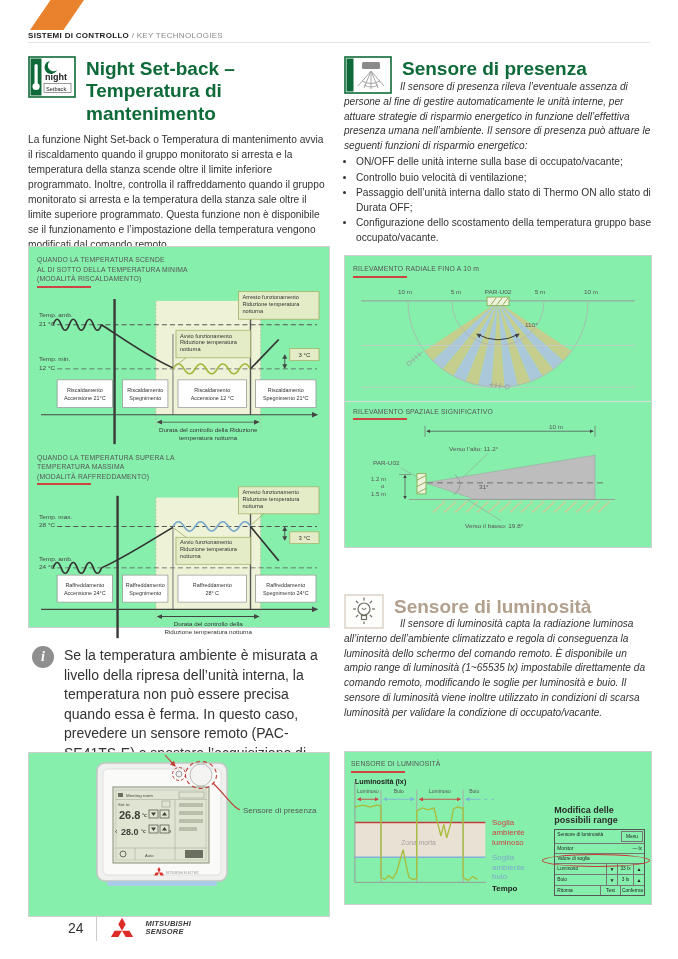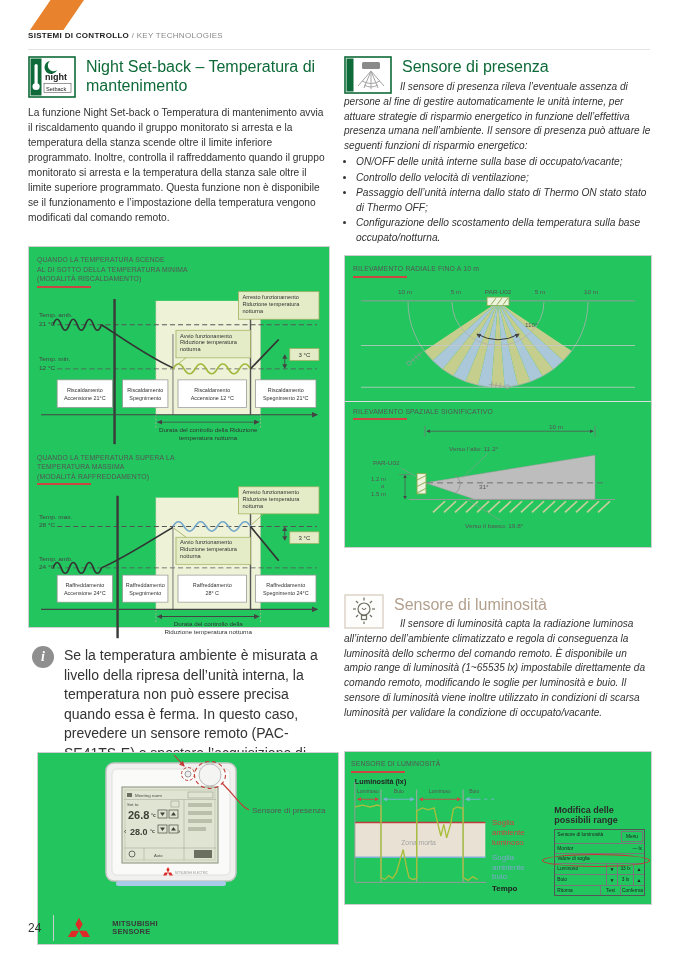--- a/index.html
+++ b/index.html
@@ -4,38 +4,38 @@
 <style>
   * { margin:0; padding:0; box-sizing:border-box; }
   html,body { background:#fff; }
   body { font-family:"Liberation Sans", sans-serif; color:#333; }
   .page { position:relative; width:678px; height:959px; background:#fff; overflow:hidden; }
 
   
   .logo-slash { position:absolute; left:30px; top:0; width:54px; height:30px; background:#e8822d;
     clip-path:polygon(38% 0, 100% 0, 62% 100%, 0 100%); }
   .hdr { position:absolute; left:28px; top:31px; width:622px; font-size:8px; letter-spacing:.3px;
-    border-bottom:1px solid #e4e4e4; padding-bottom:9px; }
+    border-bottom:1px solid #e4e4e4; padding-bottom:2px; }
   .hdr b { color:#1c1c1c; } .hdr span { color:#8a8a8a; }
 
   .colL { position:absolute; left:28px; top:0; width:302px; }
   .colR { position:absolute; left:344px; top:0; width:308px; }
 
   
   .sec { position:absolute; }
   .sec-head { display:flex; gap:10px; }
-  .sec-title { font-size:16px; font-weight:normal; color:#0e6a38; line-height:1.18; padding-top:2px; }
+  .sec-title { font-size:19px; font-weight:bold; color:#0e6a38; line-height:1.18; padding-top:2px; }
   .sec-title.tan { color:#b2a08d; }
   .body-txt { font-size:10.2px; line-height:1.47; color:#333; margin-top:8px; }
   .indent1 { text-indent:56px; margin-top:0;font-style:italic; }
-  ul.blist { margin-left:12px; font-size:10.2px; line-height:1.42; color:#333;font-style:italic; }
+  ul.blist { margin-left:12px; font-size:10.2px; line-height:1.42; color:#333; }
   ul.blist li { margin-top:1px; }
 
   
-  .figbox { position:absolute; background:#22c55e; border:1px solid #cfcfcf; }
+  .figbox { position:absolute; background:#86efac; border:1px solid #cfcfcf; }
   .boxtitle { font-size:6.8px; color:#555; letter-spacing:.2px; line-height:1.4; }
   .redline { width:54px; height:2px; background:#cc4444; margin-top:2px; }
 
   
   .note { position:absolute; display:flex; gap:10px; }
   .note-icon { flex:0 0 22px; width:22px; height:22px; border-radius:50%; background:#8f8f8f; color:#fff;
     font:italic bold 14px "Liberation Serif", serif; text-align:center; line-height:21px; }
   .note-txt { font-size:14px; line-height:1.4; color:#333; }
 
   
@@ -45,23 +45,23 @@
   .mini-table { margin-top:4px; border:1px solid #555; font-size:4.8px; color:#222; }
   .mrow { display:flex; border-top:1px solid #777; align-items:stretch; }
   .mrow:first-child { border-top:0; }
   .mcell { padding:2px 2px; flex:1; }
   .mbtn { border-left:1px solid #777; width:11px; text-align:center; padding:2px 0; font-size:5px; }
   .mval { border-left:1px solid #777; width:16px; text-align:center; padding:2px 0; }
   .red-oval { position:absolute; left:-4px; width:108px; height:13px; border:1.3px solid #cc3333;
     border-radius:50%; pointer-events:none; }
 
   .footer { position:absolute; left:28px; top:915px; display:flex; align-items:center; gap:12px; }
-  .pageno { font-size:12px; color:#333; }
+  .pageno { font-size:14px; color:#333;margin-left:40px; }
   .fdiv { width:1px; height:26px; background:#ccc; }
-  .brand { display:flex; align-items:center; gap:20px; }
+  .brand { display:flex; align-items:center; gap:11px;font-style:italic; }
   .brand-txt { font-size:7.5px; font-weight:bold; color:#3a3a3a; line-height:1.05; letter-spacing:.2px; }
 
   svg text { font-family:"Liberation Sans", sans-serif; }
 </style>
 </head>
 <body>
 
 <div class="page">
 
   <div class="logo-slash"></div>
@@ -208,21 +208,21 @@
         <text x="170" y="157" font-size="6.2" fill="#333" text-anchor="middle">Durata del controllo della</text>
         <text x="170" y="165.5" font-size="6.2" fill="#333" text-anchor="middle">Riduzione temperatura notturna</text>
       </svg>
     </div>
 
     <div class="note" style="left:4px; top:646px; width:298px;">
       <div class="note-icon">i</div>
       <div class="note-txt">Se la temperatura ambiente è misurata a livello della ripresa dell’unità interna, la temperatura non può essere precisa quando essa è ferma. In questo caso, prevedere un sensore remoto (PAC-SE41TS-E) o spostare l’acquisizione di temperatura usando il sensore integrato al comando remoto.</div>
     </div>
 
-    <div class="figbox" style="left:9px; top:752px; width:302px; height:193px;">
+    <div class="figbox" style="left:0; top:752px; width:302px; height:165px;">
       <svg width="300" height="151" viewBox="0 0 300 151">
         <defs>
           <marker id="ar" viewBox="0 0 8 8" refX="6.5" refY="4" markerWidth="5" markerHeight="5" orient="auto">
             <path d="M0 0 L8 4 L0 8 Z" fill="#c23b35"></path>
             </marker>
         </defs>
         <rect x="68" y="10" width="130" height="118" rx="8" fill="#f0f0ee" stroke="#c5c5c5" stroke-width="1.5"></rect>
         <rect x="74" y="16" width="118" height="106" rx="5" fill="#fafaf8" stroke="#e0e0de" stroke-width="1"></rect>
         <rect x="78" y="128" width="110" height="5" rx="2.5" fill="#a9cbe8"></rect>
         <rect x="84" y="34" width="96" height="76" fill="#dfe4d3" stroke="#9aa08e" stroke-width="1.2"></rect>
@@ -291,23 +291,23 @@
             <line x1="27" y1="15" x2="40" y2="30"></line>
             <path d="M18 25 q9 5 18 0" fill="none"></path>
               <path d="M20 29 q7 4 14 0" fill="none"></path>
           </g>
         </svg>
         <div class="sec-title">Sensore di presenza</div>
       </div>
       <div class="body-txt indent1" style="margin-top:-14px; font-size:10.1px;">Il sensore di presenza rileva l’eventuale assenza di persone al fine di gestire automaticamente le unità interne, per attuare strategie di risparmio energetico in funzione dell’effettiva presenza umana nell’ambiente. Il sensore di presenza può attuare le seguenti funzioni di risparmio energetico:</div>
       <ul class="blist">
         <li>ON/OFF delle unità interne sulla base di occupato/vacante;</li>
-        <li>Controllo dello velocità di ventilazione;</li>
-        <li>Passaggio dell’unità interna dallo stato di Thermo ON stato stato di Thermo OFF;</li>
-        <li>Configurazione dello scostamento della temperatura sulla base occupato/notturna.</li>
+        <li>Controllo buio velocità di ventilazione;</li>
+        <li>Passaggio dell’unità interna dallo stato di Thermo ON allo stato di Durata OFF;</li>
+        <li>Configurazione dello scostamento della temperatura gruppo base occupato/vacante.</li>
       </ul>
     </div>
 
     <div class="figbox" style="left:0; top:255px; width:308px; height:293px; padding:8px;">
       <div class="boxtitle">RILEVAMENTO RADIALE FINO A 10 m</div>
       <div class="redline"></div>
       <svg width="290" height="112" viewBox="0 0 290 118" preserveAspectRatio="none" style="margin-top:2px;">
         <defs>
           <marker id="ah3" viewBox="0 0 8 8" refX="6.5" refY="4" markerWidth="5" markerHeight="5" orient="auto-start-reverse">
             <path d="M0 0 L8 4 L0 8 Z" fill="#444"></path>

